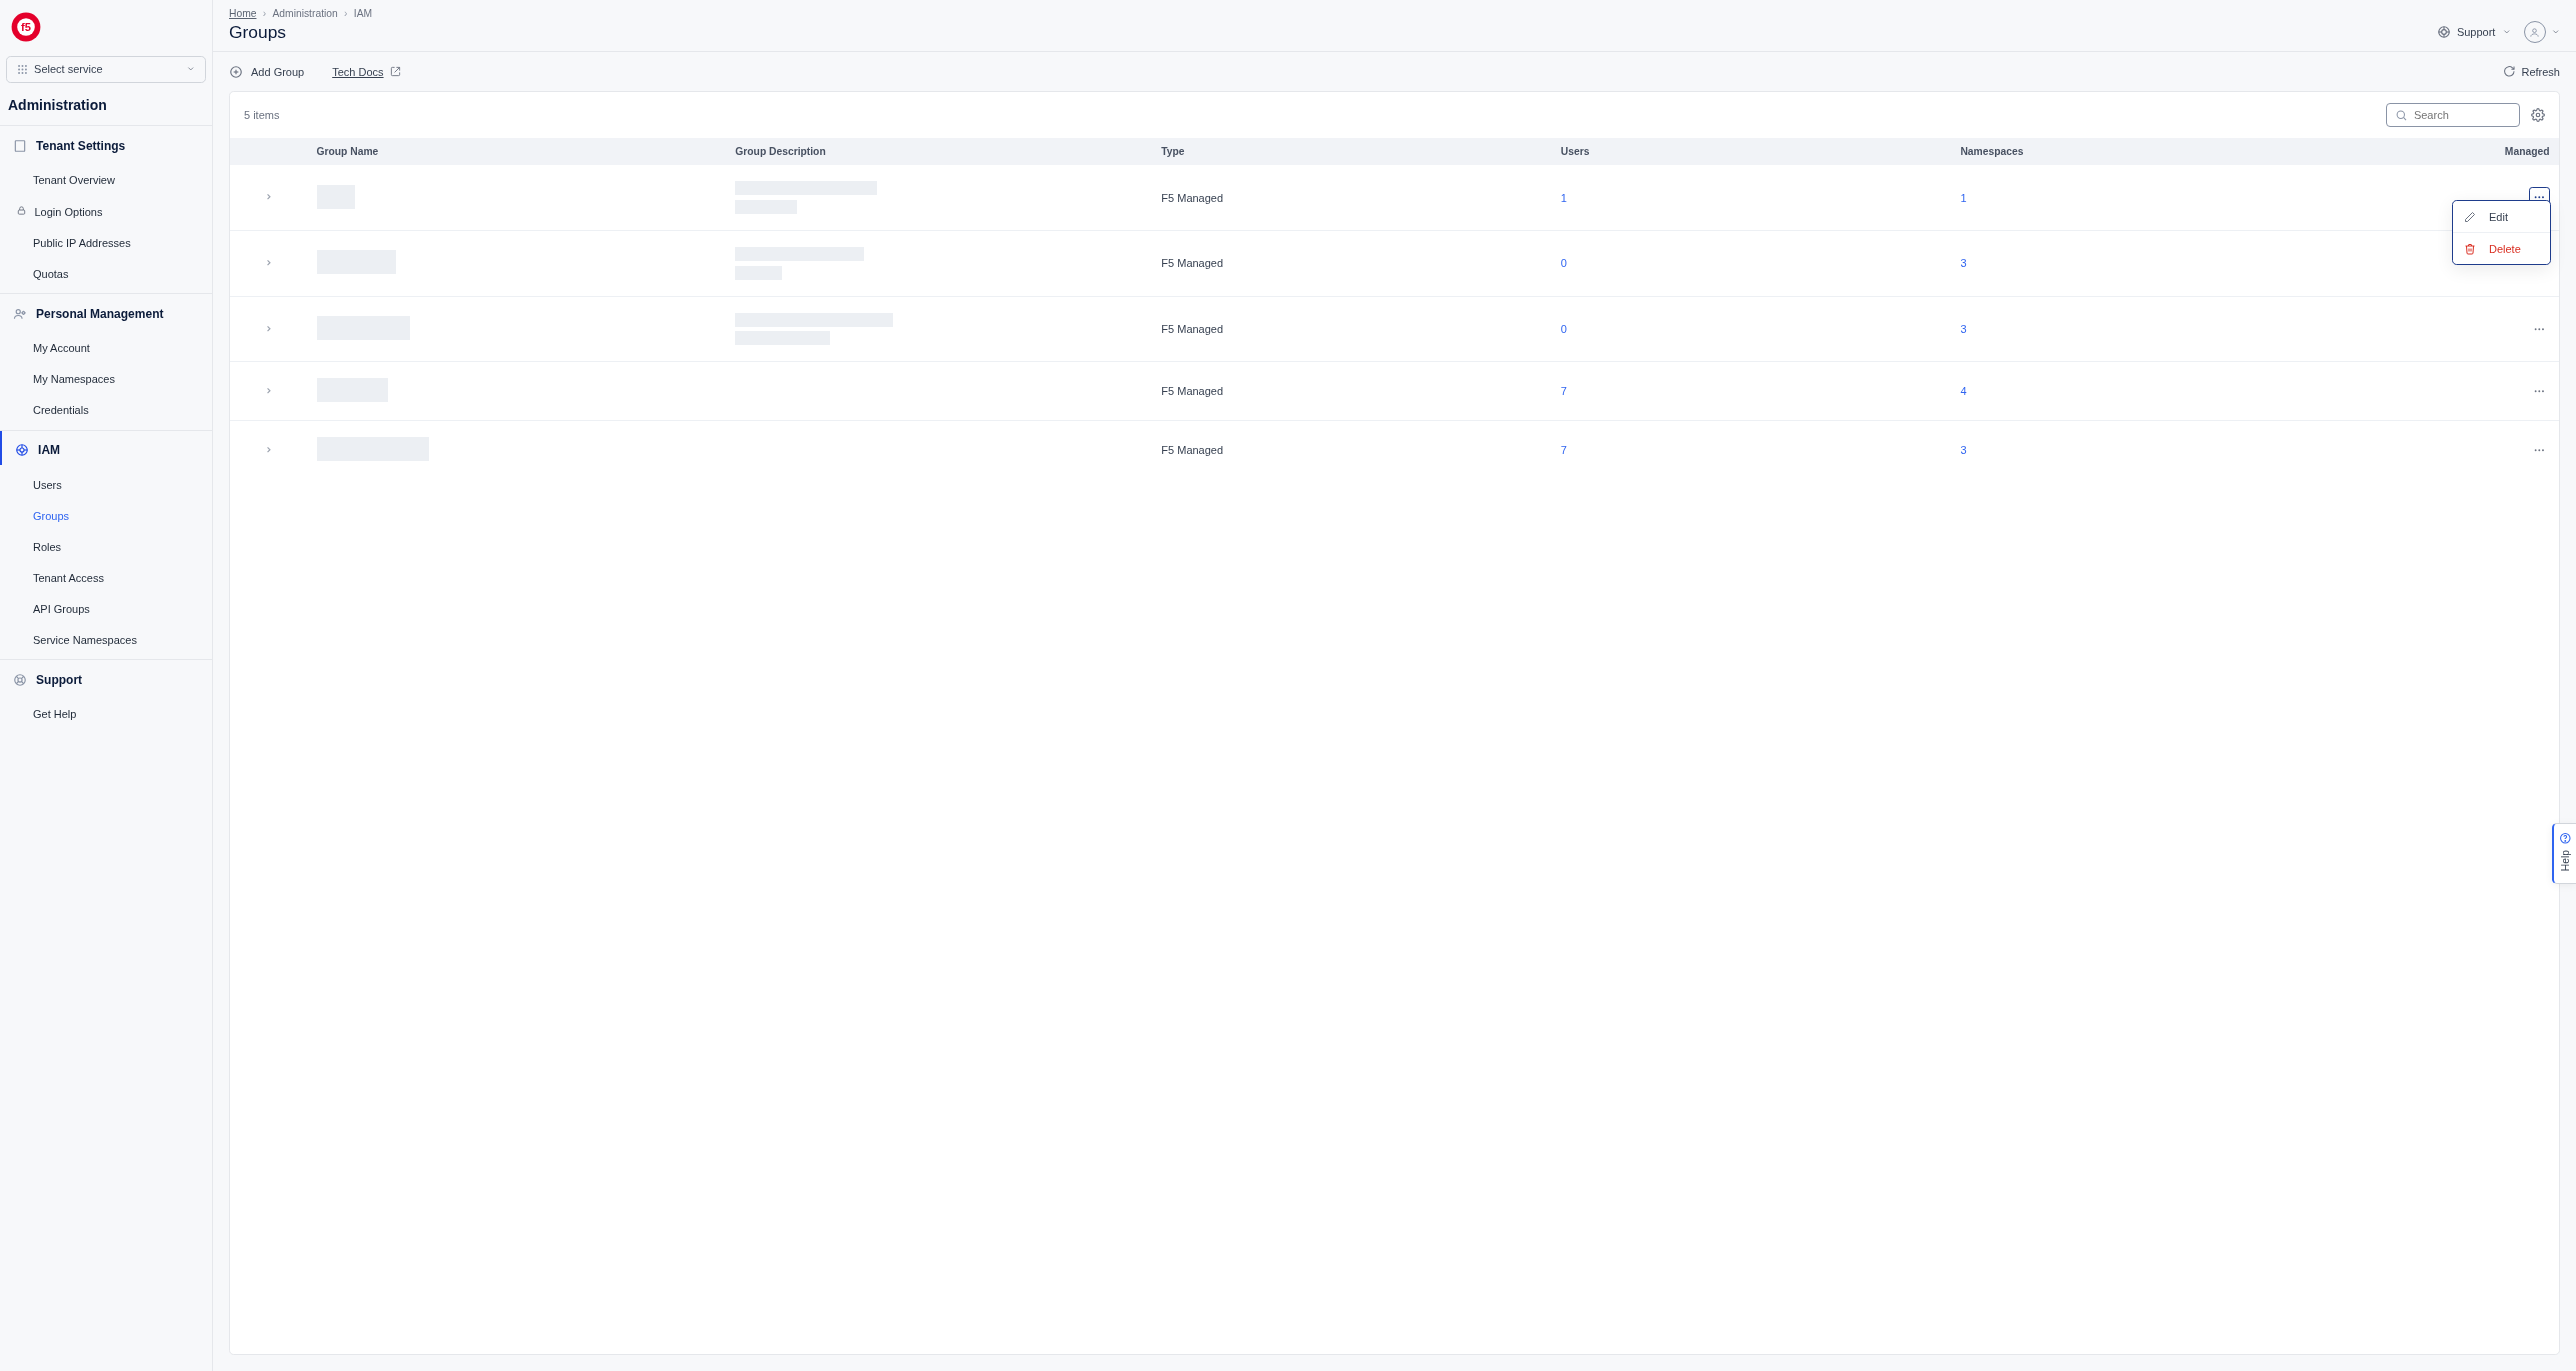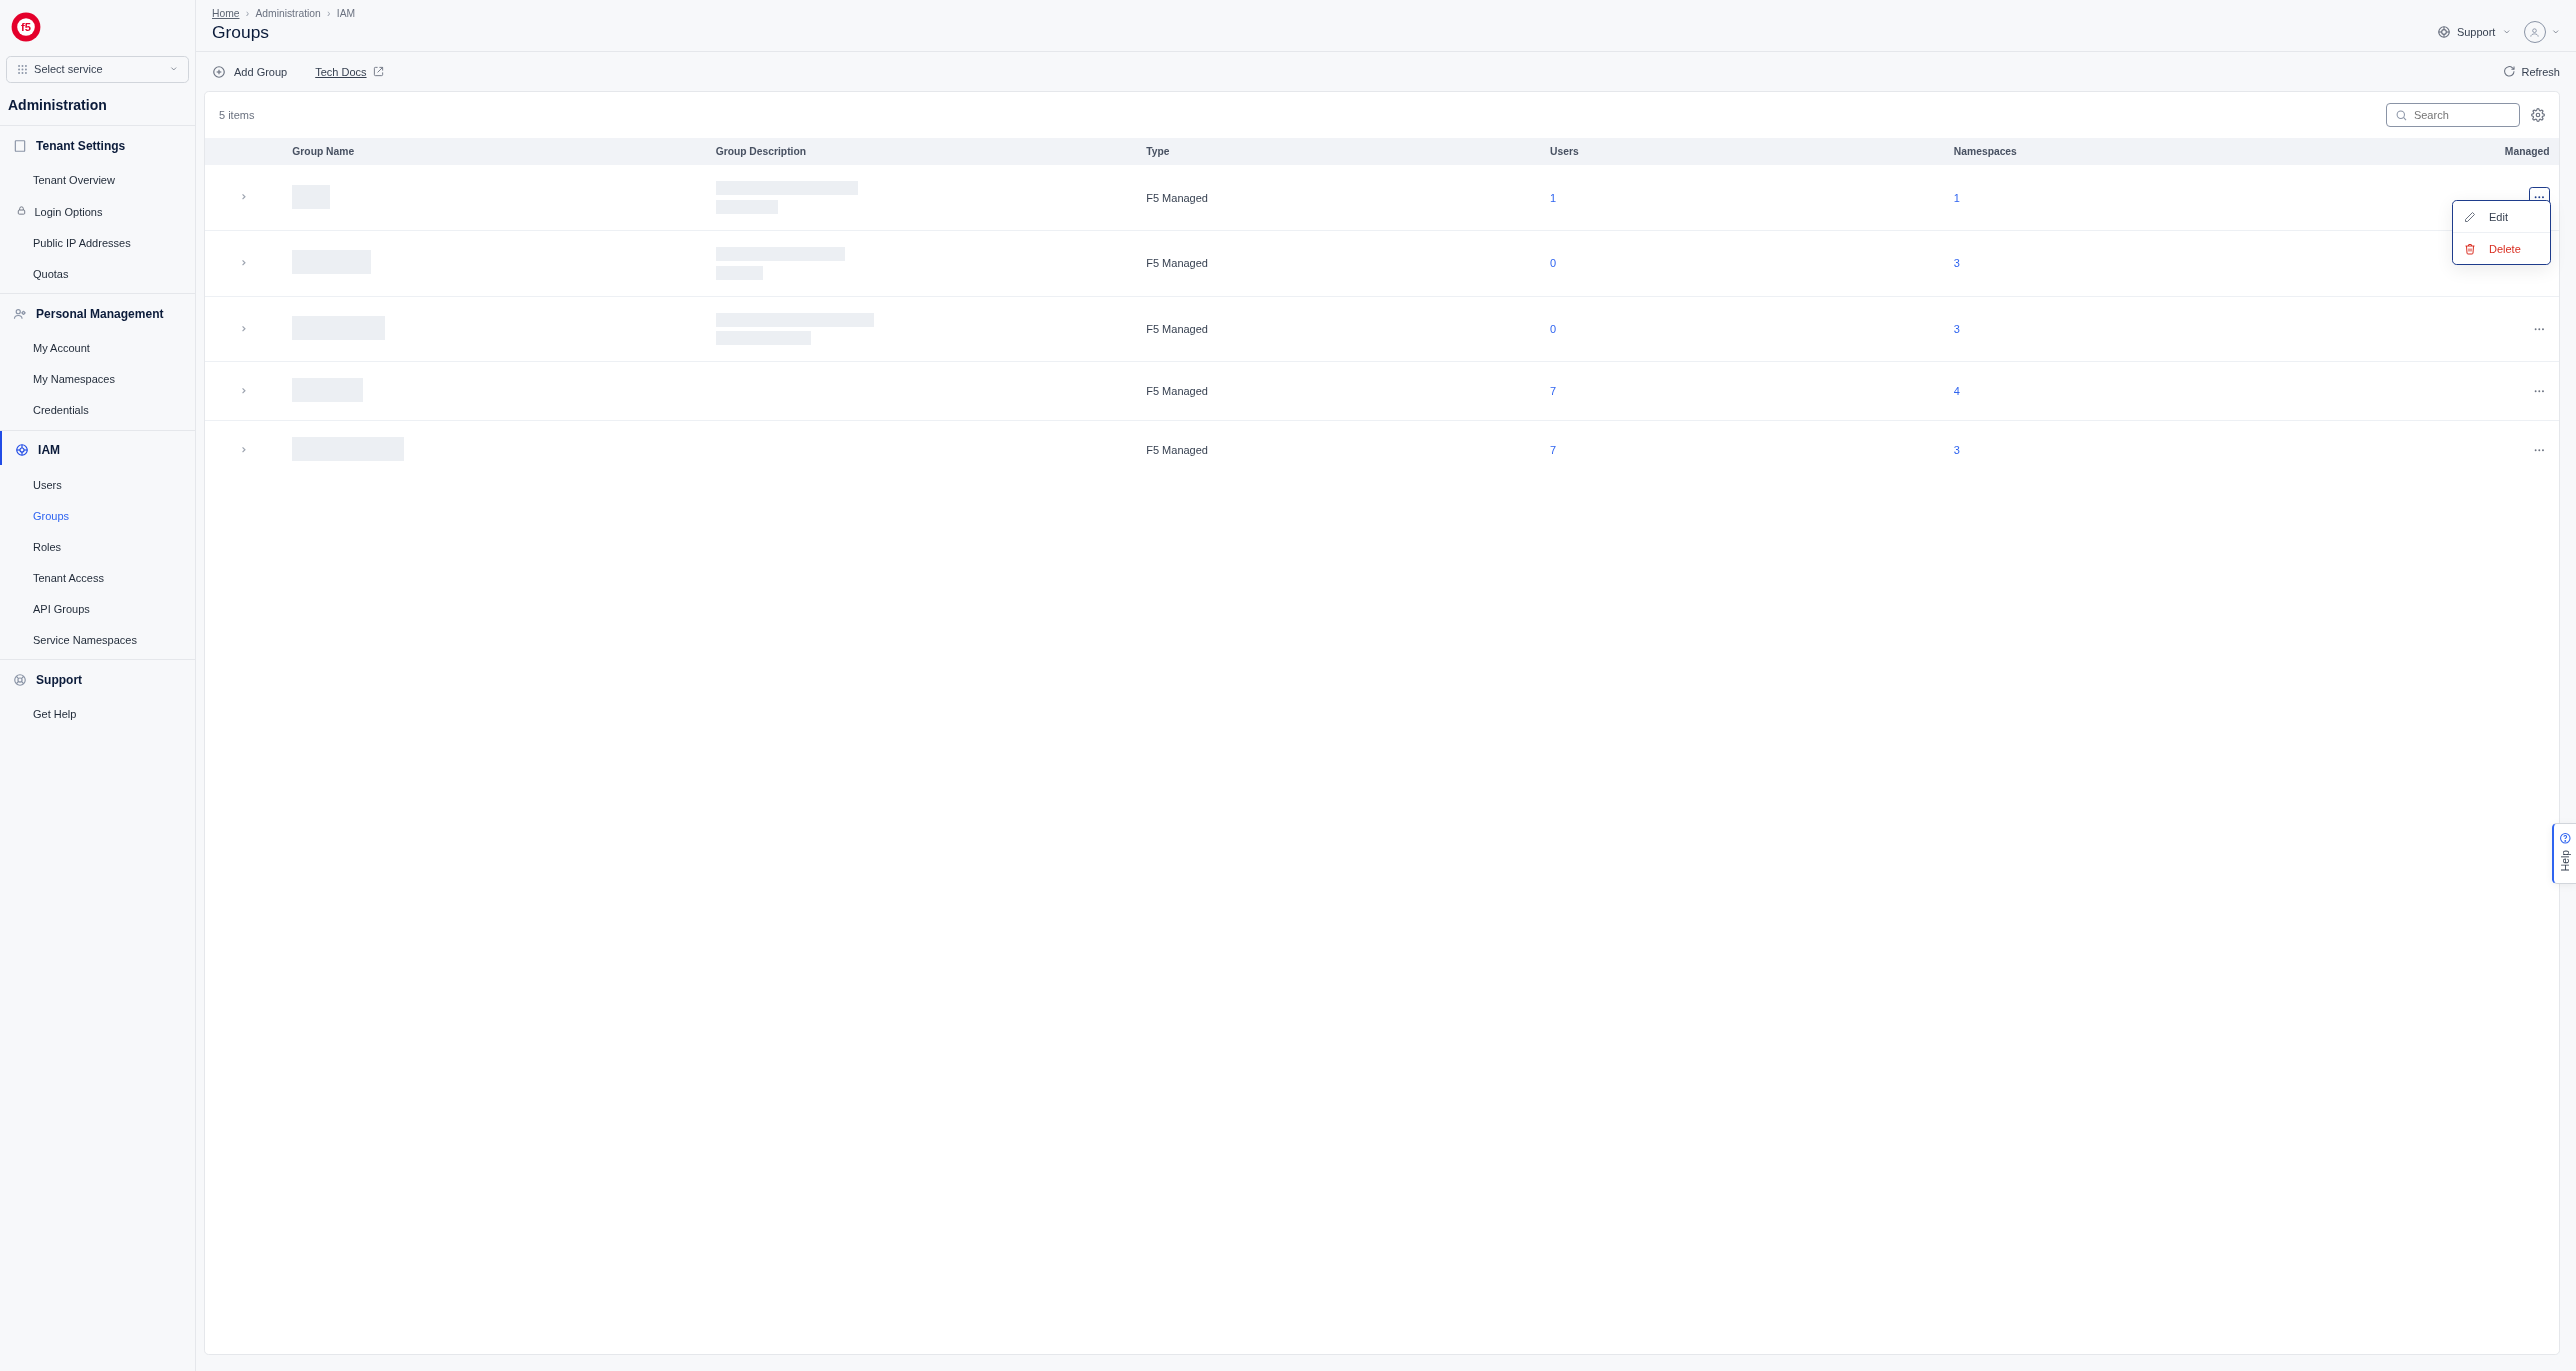--- a/index.html
+++ b/index.html
@@ -8,21 +8,21 @@
       background: #f7f8fa;
       height: 100vh;
       overflow: hidden;
       font-size: 11px;
       color: #1f2937;
     }
     .app { display: flex; height: 100vh; }
 
     
     .sidebar {
-      width: 196px;
+      width: 213px;
       background: #f7f8fa;
       border-right: 0.8px solid #e5e7eb;
       display: flex;
       flex-direction: column;
       overflow-y: auto;
       padding-bottom: 12.6px;
     }
     .logo-wrap {
       padding: 11px 9.5px 6.3px 9.5px;
     }
@@ -105,21 +105,21 @@
       padding: 12.6px 16px;
       display:flex; align-items:center; justify-content:space-between;
     }
     .action-row-left { display:flex; align-items:center; gap:28px; }
     .add-group { display:flex; align-items:center; gap:8px; color:#374151; cursor:pointer; }
     .tech-docs { display:flex; align-items:center; gap:6.3px; color:#374151; cursor:pointer; text-decoration: underline;}
     .refresh-btn { display:flex; align-items:center; gap:6.3px; color:#374151; cursor:pointer; }
 
     
     .card {
-      margin: 0 16px 16px 8px;
+      margin: 0 16px 16px 16px;
       background: #fff;
       border: 0.8px solid #e5e7eb;
       border-radius: 4.7px;
       flex: 1;
       overflow: visible;
       display:flex;
       flex-direction:column;
     }
     .card-top {
       padding: 11px 14px;

